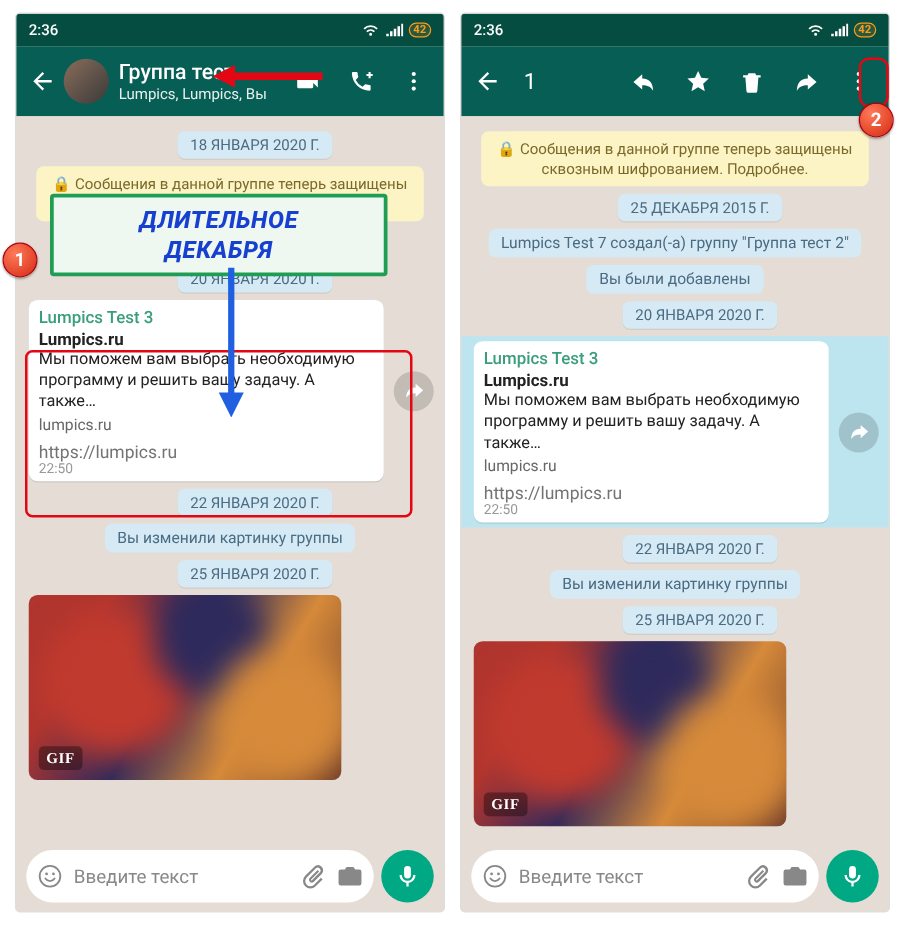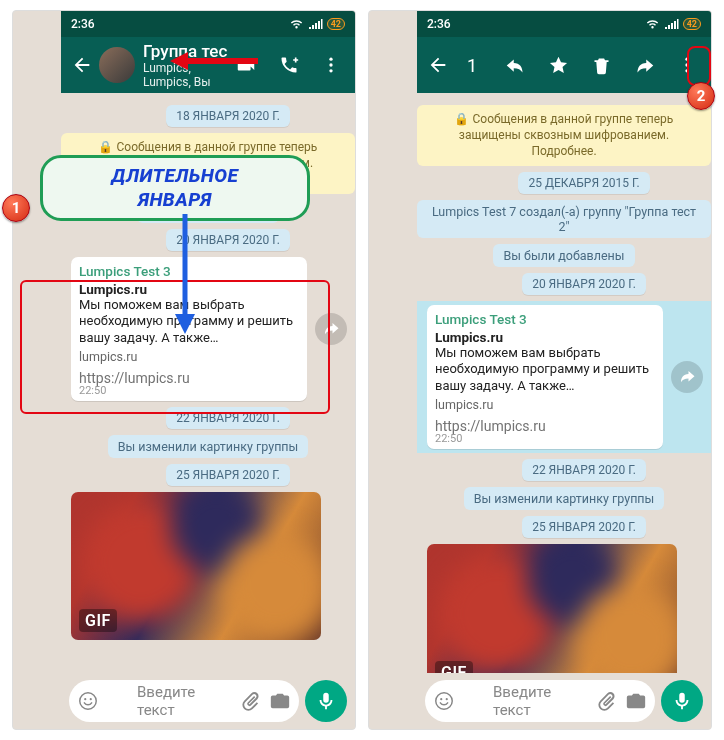--- a/index.html
+++ b/index.html
@@ -1,17 +1,17 @@
 <!DOCTYPE html>
 <html><head>
 <meta charset="utf-8">
 <style>
   * { box-sizing: border-box; margin: 0; padding: 0; }
   body { font-family: -apple-system, Roboto, Arial, sans-serif; background: #fff; width: 724px; height: 740px; position: relative; overflow: hidden; }
-  .screen { position: absolute; width: 344px; height: 720px; top: 10px; border: 1px solid #ddd; border-radius: 4px; overflow: hidden; background: #e5ddd5; padding-left: 48px; }
+  .screen { position: absolute; width: 344px; height: 720px; top: 10px; border: 1px solid #ddd; border-radius: 4px; overflow: hidden; background: #e5ddd5; }
   .screen.left { left: 12px; }
   .screen.right { left: 368px; }
 
   .statusbar { height: 26px; background: #064d41; color: #fff; display: flex; align-items: center; justify-content: space-between; padding: 0 10px; font-size: 12px; font-weight: 500; }
   .statusbar .right { display: flex; align-items: center; gap: 4px; }
   .batt { display:inline-flex; align-items:center; border:1px solid #fa9b1e; border-radius:6px; padding:0 3px; font-size:9px; color:#fa9b1e; background:rgba(250,155,30,.15);font-weight:bold;}
   
   .header { height: 56px; background: #075e54; color: #fff; display: flex; align-items: center; padding: 0 6px; }
   .back-btn { padding: 8px 4px; display:flex; align-items:center;}
   .avatar { width: 36px; height: 36px; border-radius: 50%; background: linear-gradient(135deg,#8a6d5a,#3a3a3a); margin: 0 8px 0 2px; }
@@ -19,42 +19,42 @@
   .title { font-size: 17px; font-weight: 500; white-space: nowrap; }
   .subtitle { font-size: 12px; opacity: .9; }
   .hicons { display: flex; gap: 6px; }
   .hicon { padding: 8px; display:flex; align-items:center; justify-content:center;}
   .sel-count { color:#fff; font-size:18px; margin-left:14px; flex:1;}
   svg { display:block; }
 
   .chat { height: calc(100% - 26px - 56px - 56px); overflow: hidden; padding: 6px 0 2px; background:#e5ddd5;}
   .input-bar { height: 56px; display: flex; align-items: center; padding: 6px 8px; gap: 6px; background:#e5ddd5;}
   .input-pill { flex: 1; background: #fff; border-radius: 22px; height: 42px; display: flex; align-items: center; padding: 0 8px; color: #888; font-size: 15px; gap: 8px; }
-  .input-pill .txt { flex: 1; margin-left: 30px; }
+  .input-pill .txt { flex: 1; }
   .mic { width: 42px; height: 42px; border-radius: 50%; background: #00a884; display:flex; align-items:center; justify-content:center; }
 
   .date-chip, .sys-chip, .enc-chip { margin: 6px auto; text-align: center; }
   .date-chip span { background:#d5eaf5; color:#4a6b82; font-size:12px; padding:4px 10px; border-radius:6px; display:inline-block; box-shadow:0 1px 0 rgba(0,0,0,.08);margin-left:40px;}
   .sys-chip span { background:#d5eaf5; color:#4a6b82; font-size:12.5px; padding:4px 10px; border-radius:6px; display:inline-block; max-width:300px;}
   .enc-chip span { background:#fdf4c5; color:#7a6a2a; font-size:12px; padding:6px 10px; border-radius:6px; display:inline-block; max-width:310px; line-height:1.35;}
 
   .bubble { background:#fff; border-radius:7px; margin:4px 48px 4px 10px; padding:6px 8px 4px; box-shadow:0 1px 0 rgba(0,0,0,.1); position:relative;}
   .bubble .sender { color:#3b9e7a; font-size:13.5px; font-weight:500; margin-bottom:2px;}
   .bubble .prev-title { font-weight:700; font-size:13.5px; color:#222;}
   .bubble .prev-desc { font-size:13px; color:#222; line-height:1.3;}
   .bubble .prev-host { font-size:12.5px; color:#666; margin-top:2px;}
   .bubble .link { color:#737373; font-size:14px; margin-top:6px;}
   .bubble .time { color:#999; font-size:11px; margin-top:-2px;}
   .fwd { position:absolute; right:-40px; top:50%; transform:translateY(-50%); width:32px; height:32px; border-radius:50%; background:rgba(0,0,0,.15); display:flex; align-items:center; justify-content:center;}
   .hl-row { background:#bde5ef; padding:2px 0;}
   
   .gif-bubble { margin:4px 48px 4px 10px; width:250px; height:148px; border-radius:7px; position:relative; overflow:hidden; background:linear-gradient(120deg,#b0352e 20%,#2e2a5c 45%,#d68a3a 70%,#6b3a2a); filter:blur(0px);}
   .gif-blur { position:absolute; inset:0; filter:blur(12px);}
   .gif-blob { position:absolute; border-radius:50%;}
-  .gif-tag { position:absolute; bottom:8px; left:8px; color:#fff; font-size:16px; font-weight:600; letter-spacing:.5px; background:rgba(0,0,0,.35); padding:2px 6px; border-radius:4px;}
+  .gif-tag { position:absolute; bottom:8px; left:8px; color:#fff; font-size:12px; font-weight:600; letter-spacing:.5px; background:rgba(0,0,0,.35); padding:2px 6px; border-radius:4px;font-family:Liberation Serif, serif;}
 
   
   .anno-box { position:absolute; border:2px solid #e30613; border-radius:6px; pointer-events:none;}
   .step-badge { position:absolute; width:28px; height:28px; border-radius:50%; background:radial-gradient(circle at 35% 30%,#ff7a59,#d42a12); color:#fff; font-weight:700; display:flex; align-items:center; justify-content:center; font-size:15px; border:1px solid #a01; box-shadow:0 1px 2px rgba(0,0,0,.4);}
   .callout { position:absolute; border:3px solid #1f9d55; background:#eef8f0; color:#1740d1; font-weight:800; font-size:19px; text-align:center; padding:6px 12px; border-radius:3px; letter-spacing:.5px; line-height:1.25; font-style:italic;}
   .arrow-red { position:absolute; }
   .arrow-blue { position:absolute; }
 </style>
 </head>
 <body>
@@ -281,23 +281,23 @@
 <div class="anno-box" style="left:20px; top:280px; width:310px; height:134px;"></div>
 <div class="anno-box" style="left:687px; top:46px; width:24px; height:40px; border-radius:8px;"></div>
 
 <div class="step-badge" style="left:2px; top:194px;">
     <span>1</span>
   </div>
 <div class="step-badge" style="left:687px; top:82px;">
     <span>2</span>
   </div>
 
-<div class="callout" style="left:40px; top:155px; width:270px;border-radius:21px;">
+<div class="callout" style="left:40px; top:155px; width:270px;">
   <div>ДЛИТЕЛЬНОЕ</div>
-  <div>ЯНВАРЯ</div>
+  <div>ДЕКАБРЯ</div>
 </div>
 
 <svg class="arrow-red" style="left:170px; top:48px;" width="90" height="26" viewBox="0 0 90 26">
   <defs>
       <linearGradient id="rg">
         <stop offset="0" stop-color="#e30613"></stop>
       </linearGradient>
     </defs>
   <line x1="88" y1="13" x2="14" y2="13" stroke="#e30613" stroke-width="6"></line>
   <polygon points="0,13 18,4 18,22" fill="#e30613"></polygon>

